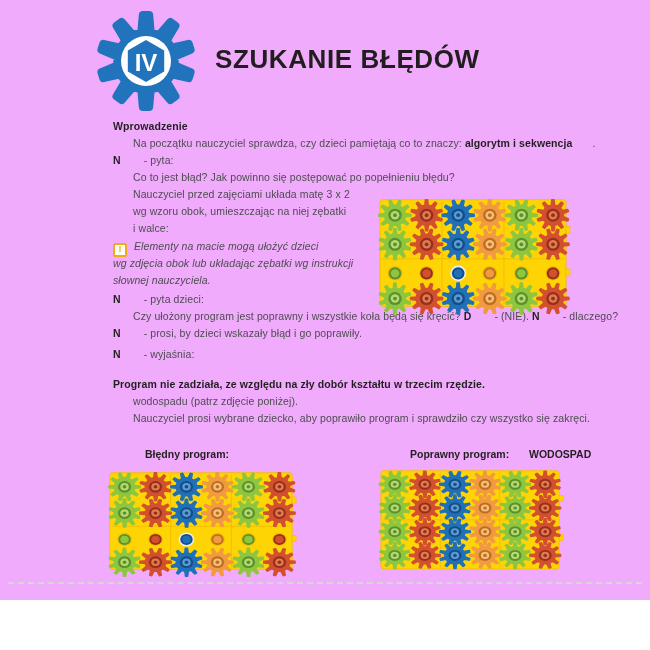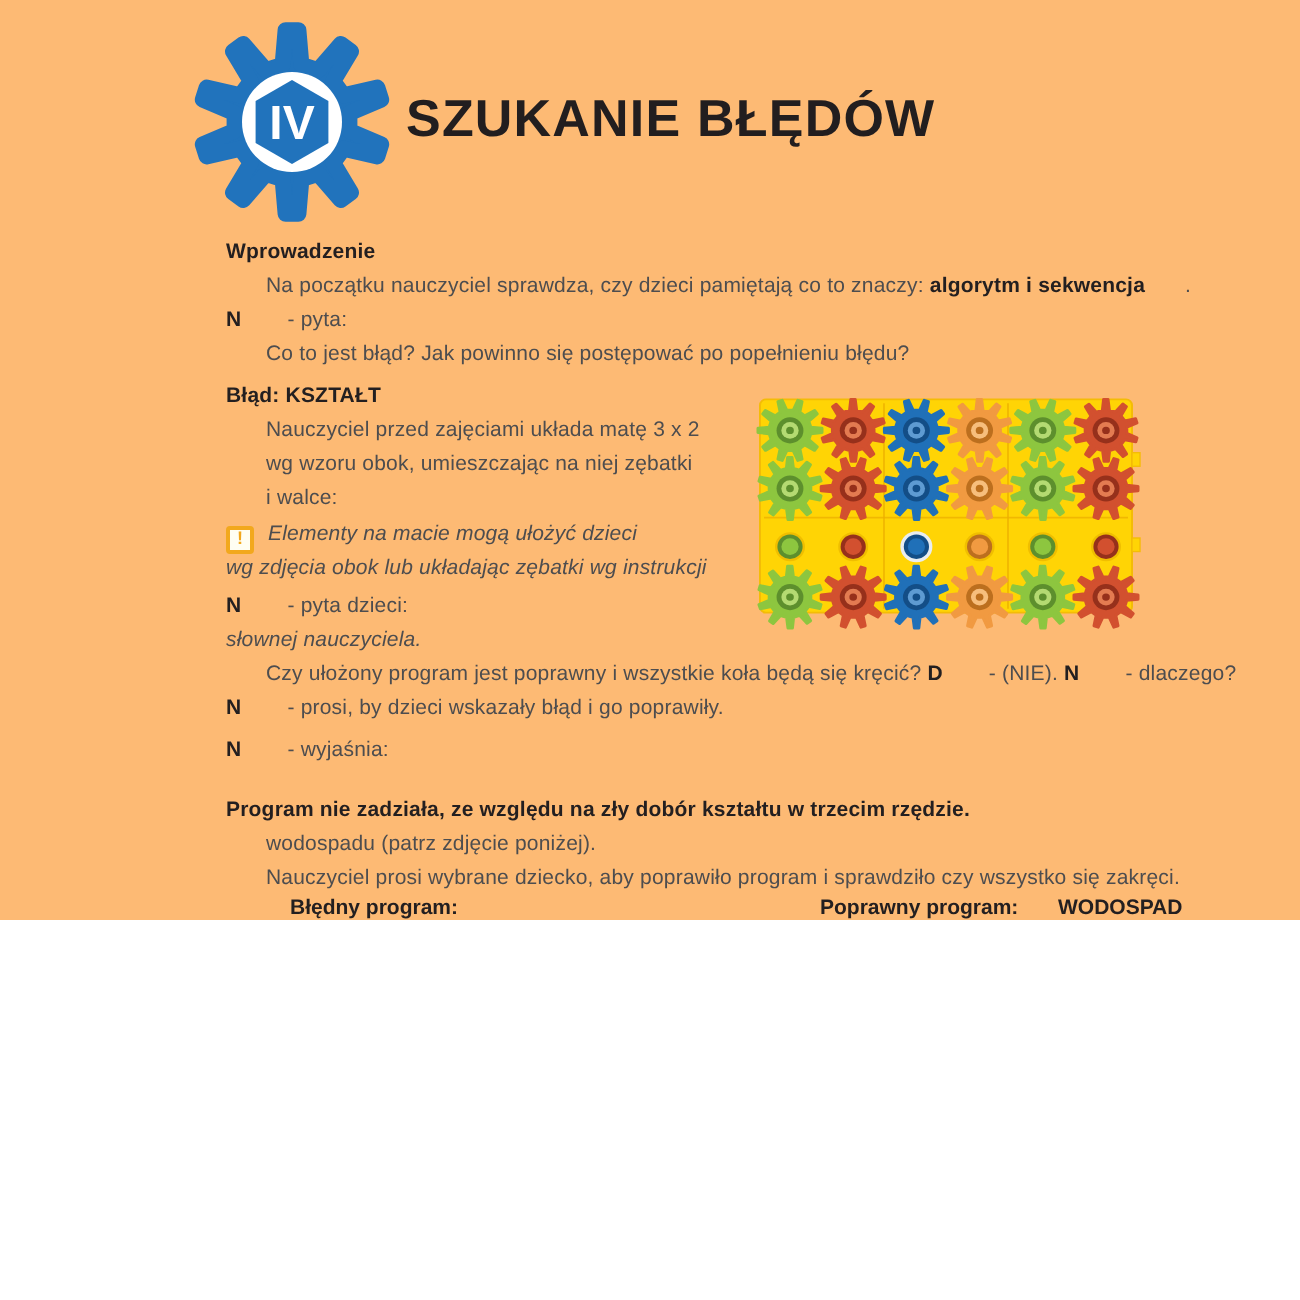--- a/index.html
+++ b/index.html
@@ -1,21 +1,21 @@
 <!DOCTYPE html>
 <html><head>
 <meta charset="utf-8">
 <style>
   html,body{margin:0;padding:0;background:#fff;}
-  #page{position:relative;width:650px;height:460px;background:#fdba74;overflow:hidden;
+  #page{position:relative;width:650px;height:600px;background:#f0abfc;overflow:hidden;
         font-family:"Liberation Sans",sans-serif;}
   .abs{position:absolute;}
 
   #logo-gear{left:92px;top:6px;width:108px;height:108px;}
-  #page-title{left:203px;top:44px;font-size:26px;color:#221e1f;letter-spacing:.6px;
+  #page-title{left:215px;top:44px;font-size:26px;color:#221e1f;letter-spacing:.6px;
               white-space:nowrap;font-weight:bold;}
 
   #body-text{left:113px;top:118px;width:525px;}
   .tline{height:17px;line-height:17px;font-size:10.5px;white-space:nowrap;letter-spacing:.1px;}
   .seg-r{color:#4d4d4f;padding-left:20px;}
   .seg-b{color:#231f20;font-weight:bold;}
   .seg-i{color:#4d4d4f;font-style:italic;}
   [data-name="line-error-heading"]{margin-top:4px;}
   [data-name="line-note-1"]{margin-top:1px;}
   [data-name="line-ask-heading"]{margin-top:2px;}
@@ -60,28 +60,27 @@
         <path d="M72.2,65.5L54.0,76.0L35.8,65.5L35.8,44.5L54.0,34.0L72.2,44.5Z" fill="#2173bc"></path>
         <text x="54" y="56" text-anchor="middle" dominant-baseline="central" fill="#ffffff" font-size="24" font-weight="bold" font-family="&quot;Liberation Sans&quot;, sans-serif" data-name="section-number">IV</text>
       </svg></div>
   <div class="abs" id="page-title" data-name="page-title">SZUKANIE BŁĘDÓW</div>
 
   <div class="abs" id="body-text" data-name="body-text">
       <div class="tline" data-name="line-intro-heading"><span class="seg-b" data-name="text-segment">Wprowadzenie</span></div>
       <div class="tline" data-name="line-intro-1"><span class="seg-r" data-name="text-segment">Na początku nauczyciel sprawdza, czy dzieci pamiętają co to znaczy: </span><span class="seg-b" data-name="text-segment">algorytm i sekwencja</span><span class="seg-r" data-name="text-segment">.</span></div>
       <div class="tline" data-name="line-intro-2"><span class="seg-b" data-name="text-segment">N</span><span class="seg-r" data-name="text-segment"> - pyta:</span></div>
       <div class="tline" data-name="line-intro-3"><span class="seg-r" data-name="text-segment">Co to jest błąd? Jak powinno się postępować po popełnieniu błędu?</span></div>
-      <div class="tline" data-name="line-error-heading"><span class="seg-b" data-name="text-segment">Błąd: KSZTAŁT</span></div>
       <div class="tline" data-name="line-setup-1"><span class="seg-r" data-name="text-segment">Nauczyciel przed zajęciami układa matę 3 x 2</span></div>
       <div class="tline" data-name="line-setup-2"><span class="seg-r" data-name="text-segment">wg wzoru obok, umieszczając na niej zębatki</span></div>
       <div class="tline" data-name="line-setup-3"><span class="seg-r" data-name="text-segment">i walce:</span></div>
       <div class="tline" data-name="line-note-1"><span class="warn-icon" data-name="warning-icon">!</span><span class="seg-i" data-name="text-segment">Elementy na macie mogą ułożyć dzieci</span></div>
       <div class="tline" data-name="line-note-2"><span class="seg-i" data-name="text-segment">wg zdjęcia obok lub układając zębatki wg instrukcji</span></div>
+      <div class="tline" data-name="line-note-3"><span class="seg-i" data-name="text-segment">słownej nauczyciela.</span></div>
       <div class="tline" data-name="line-ask-heading"><span class="seg-b" data-name="text-segment">N</span><span class="seg-r" data-name="text-segment"> - pyta dzieci:</span></div>
-      <div class="tline" data-name="line-note-3"><span class="seg-i" data-name="text-segment">słownej nauczyciela.</span></div>
       <div class="tline" data-name="line-ask-1"><span class="seg-r" data-name="text-segment">Czy ułożony program jest poprawny i wszystkie koła będą się kręcić? </span><span class="seg-b" data-name="text-segment">D</span><span class="seg-r" data-name="text-segment"> - (NIE). </span><span class="seg-b" data-name="text-segment">N</span><span class="seg-r" data-name="text-segment"> - dlaczego?</span></div>
       <div class="tline" data-name="line-ask-2"><span class="seg-b" data-name="text-segment">N</span><span class="seg-r" data-name="text-segment"> - prosi, by dzieci wskazały błąd i go poprawiły.</span></div>
       <div class="tline" data-name="line-explain-heading"><span class="seg-b" data-name="text-segment">N</span><span class="seg-r" data-name="text-segment"> - wyjaśnia:</span></div>
       <div class="tline" data-name="line-explain-bold"><span class="seg-b" data-name="text-segment">Program nie zadziała, ze względu na zły dobór kształtu w trzecim rzędzie.</span></div>
       <div class="tline" data-name="line-explain-2"><span class="seg-r" data-name="text-segment">wodospadu (patrz zdjęcie poniżej).</span></div>
       <div class="tline" data-name="line-explain-3"><span class="seg-r" data-name="text-segment">Nauczyciel prosi wybrane dziecko, aby poprawiło program i sprawdziło czy wszystko się zakręci.</span></div>
     </div>
 
   <div class="abs photo-label" id="label-wrong" data-name="wrong-program-label">Błędny program:</div>
   <div class="abs photo-label" id="label-correct" data-name="correct-program-label">Poprawny program:</div>

